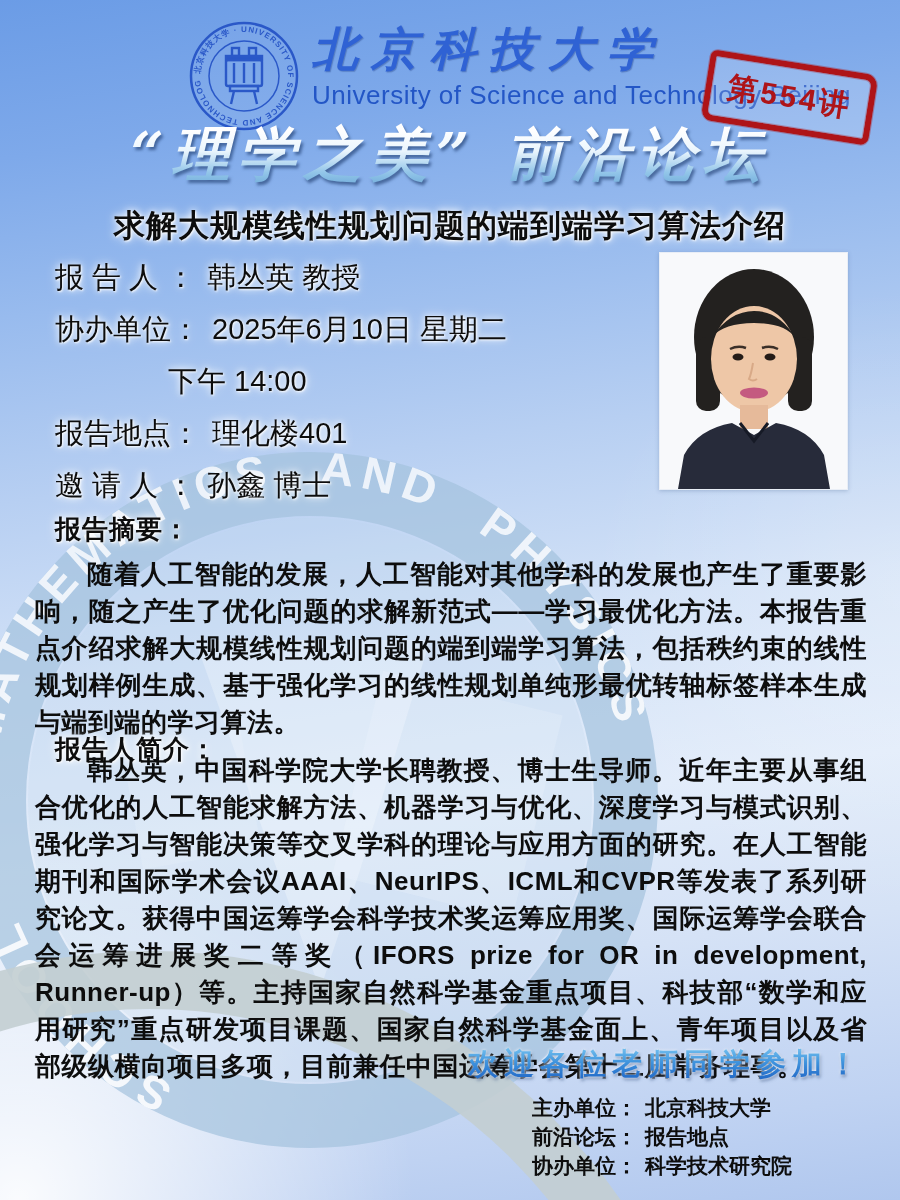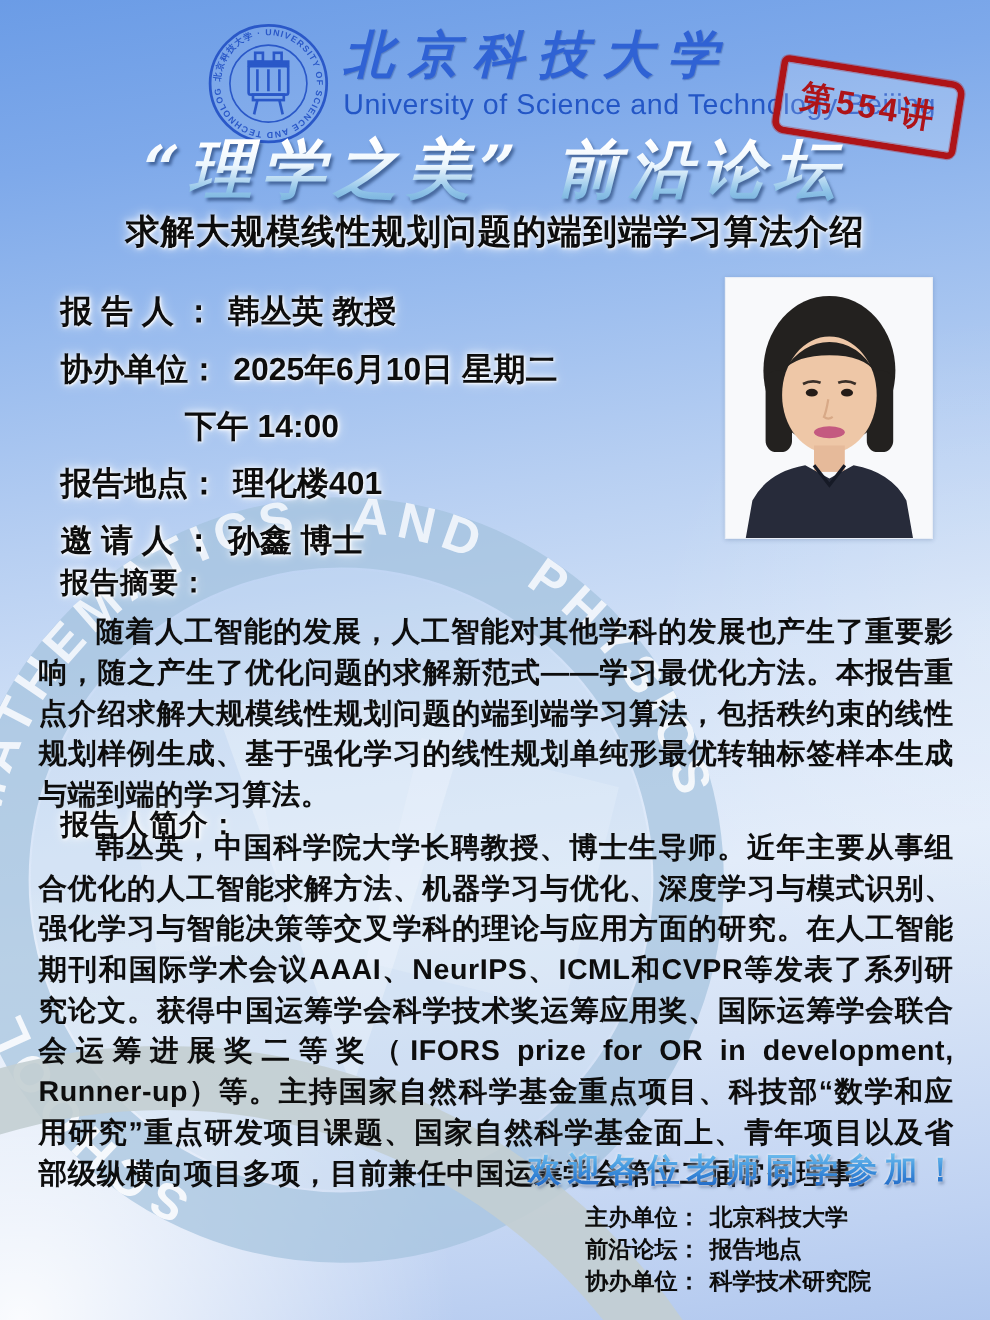--- a/index.html
+++ b/index.html
@@ -29,36 +29,36 @@
 
   .forum{position:absolute;left:0;top:116px;width:100%;text-align:center;
     font-family:"DejaVu Serif","Liberation Serif",serif;font-style:italic;font-weight:bold;
     font-size:58px;letter-spacing:8px;white-space:nowrap;
     background:linear-gradient(180deg,#ffffff 18%,#eaf5fd 45%,#93c6e9 72%,#5f9fd3 100%);
     -webkit-background-clip:text;background-clip:text;color:transparent;
     filter:drop-shadow(2px 3px 1.5px rgba(25,55,105,.6));}
 
   .glow{text-shadow:0 0 6px rgba(255,255,255,.95),0 0 12px rgba(255,255,255,.8),1px 1px 2px rgba(255,255,255,.9);}
 
-  .talk-title{position:absolute;left:20px;top:190px;width:860px;text-align:center;
+  .talk-title{position:absolute;left:20px;top:205px;width:860px;text-align:center;
     font-size:31px;font-weight:bold;color:#0d0d0d;letter-spacing:1px;}
 
   .info{position:absolute;left:55px;top:252px;width:600px;}
-  .info-line{height:52px;display:flex;align-items:flex-end;font-size:29px;font-weight:bold;color:#0d0d0d;}
+  .info-line{height:52px;display:flex;align-items:center;font-size:29px;font-weight:normal;color:#0d0d0d;}
   .info-line .lbl{margin-right:12px;white-space:nowrap;}
   .info-line.indent{padding-left:113px;}
 
   .sec-h{position:absolute;left:55px;font-size:26px;font-weight:bold;color:#0d0d0d;letter-spacing:1px;}
   .para{position:absolute;left:35px;width:832px;font-size:26px;line-height:37px;font-weight:bold;
     color:#0d0d0d;text-align:justify;text-indent:2em;letter-spacing:.5px;}
 
   .photo{position:absolute;left:659px;top:252px;width:187px;height:236px;border:1px solid #e9eef6;
     box-shadow:0 1px 4px rgba(40,70,120,.25);background:#f8f9fb;}
 
-  .welcome{position:absolute;left:468px;top:1044px;width:420px;text-align:center;
+  .welcome{position:absolute;left:456px;top:1044px;width:420px;text-align:center;
     font-size:30px;font-weight:bold;letter-spacing:6px;white-space:nowrap;
     background:linear-gradient(180deg,#79c6f1 5%,#3f93dd 45%,#1b5fc2 95%);
     -webkit-background-clip:text;background-clip:text;color:transparent;
     filter:drop-shadow(0 0 1.5px rgba(255,255,255,.95)) drop-shadow(1px 2px 1px rgba(30,60,110,.4));}
 
   .units{position:absolute;left:492px;top:1093px;}
   .unit-line{font-size:21px;font-weight:bold;color:#0d0d0d;line-height:29px;display:flex;margin-left:40px;}
   .unit-line .lbl{margin-right:8px;white-space:nowrap;}
 </style>
 </head>

